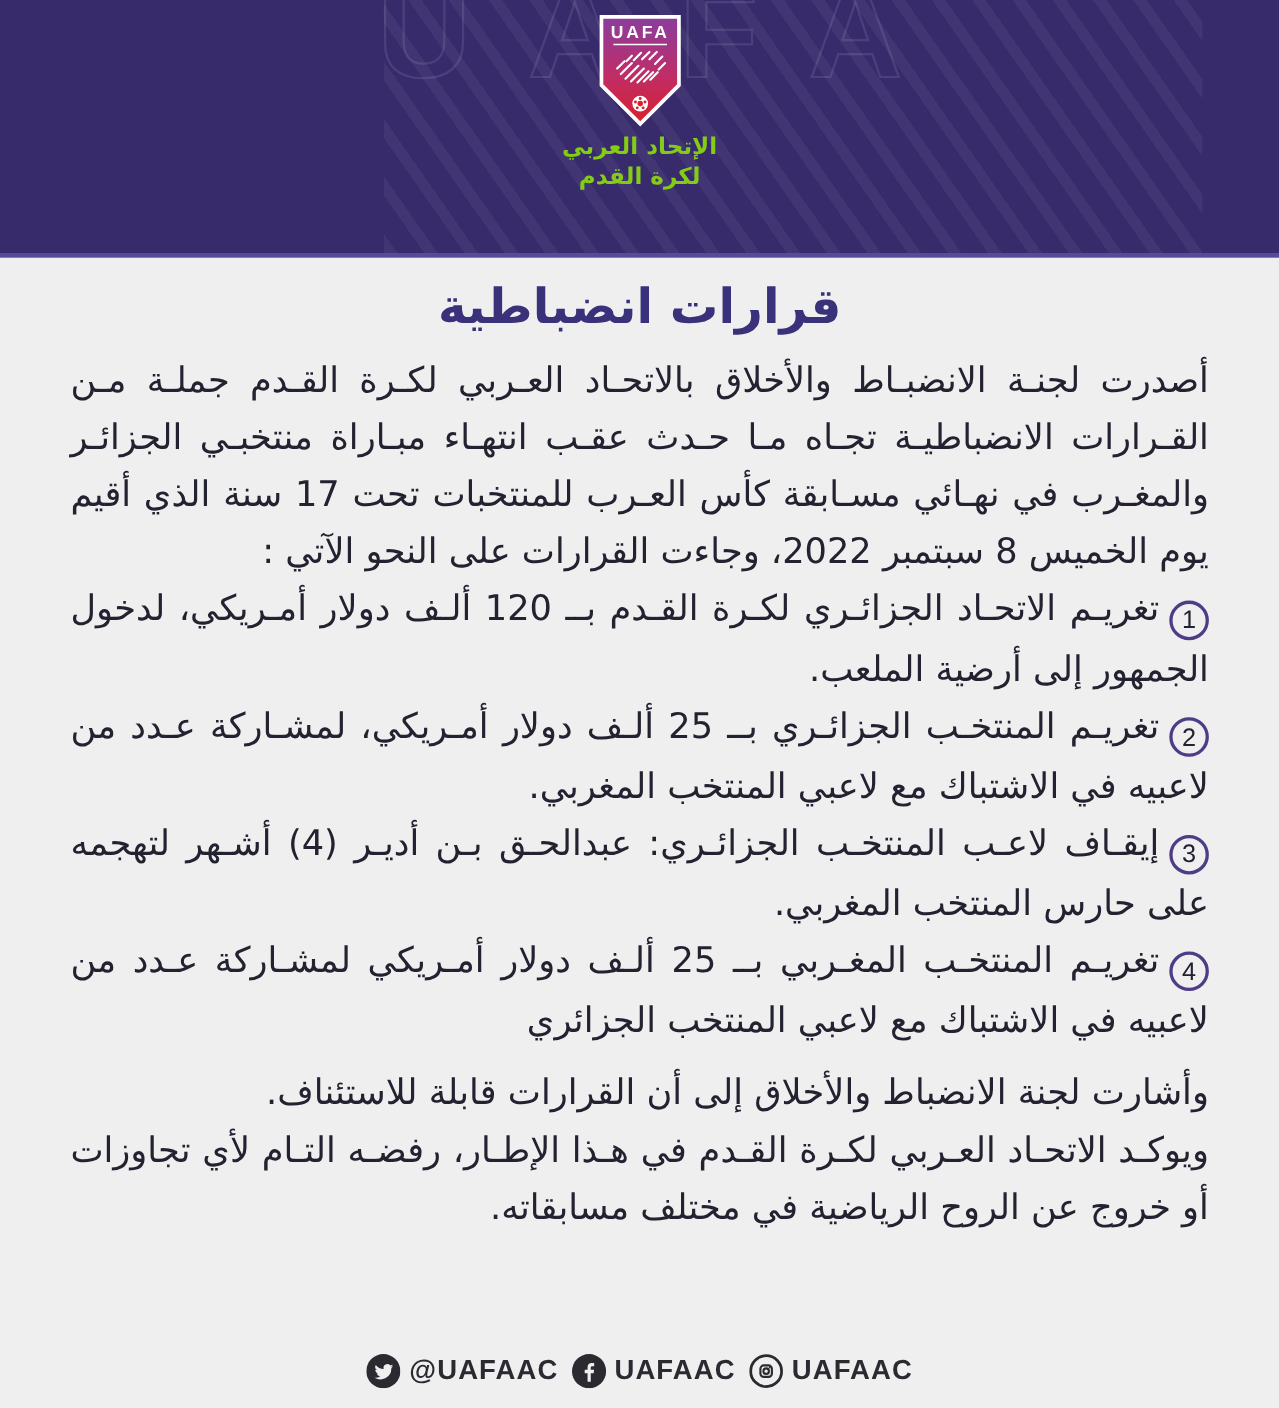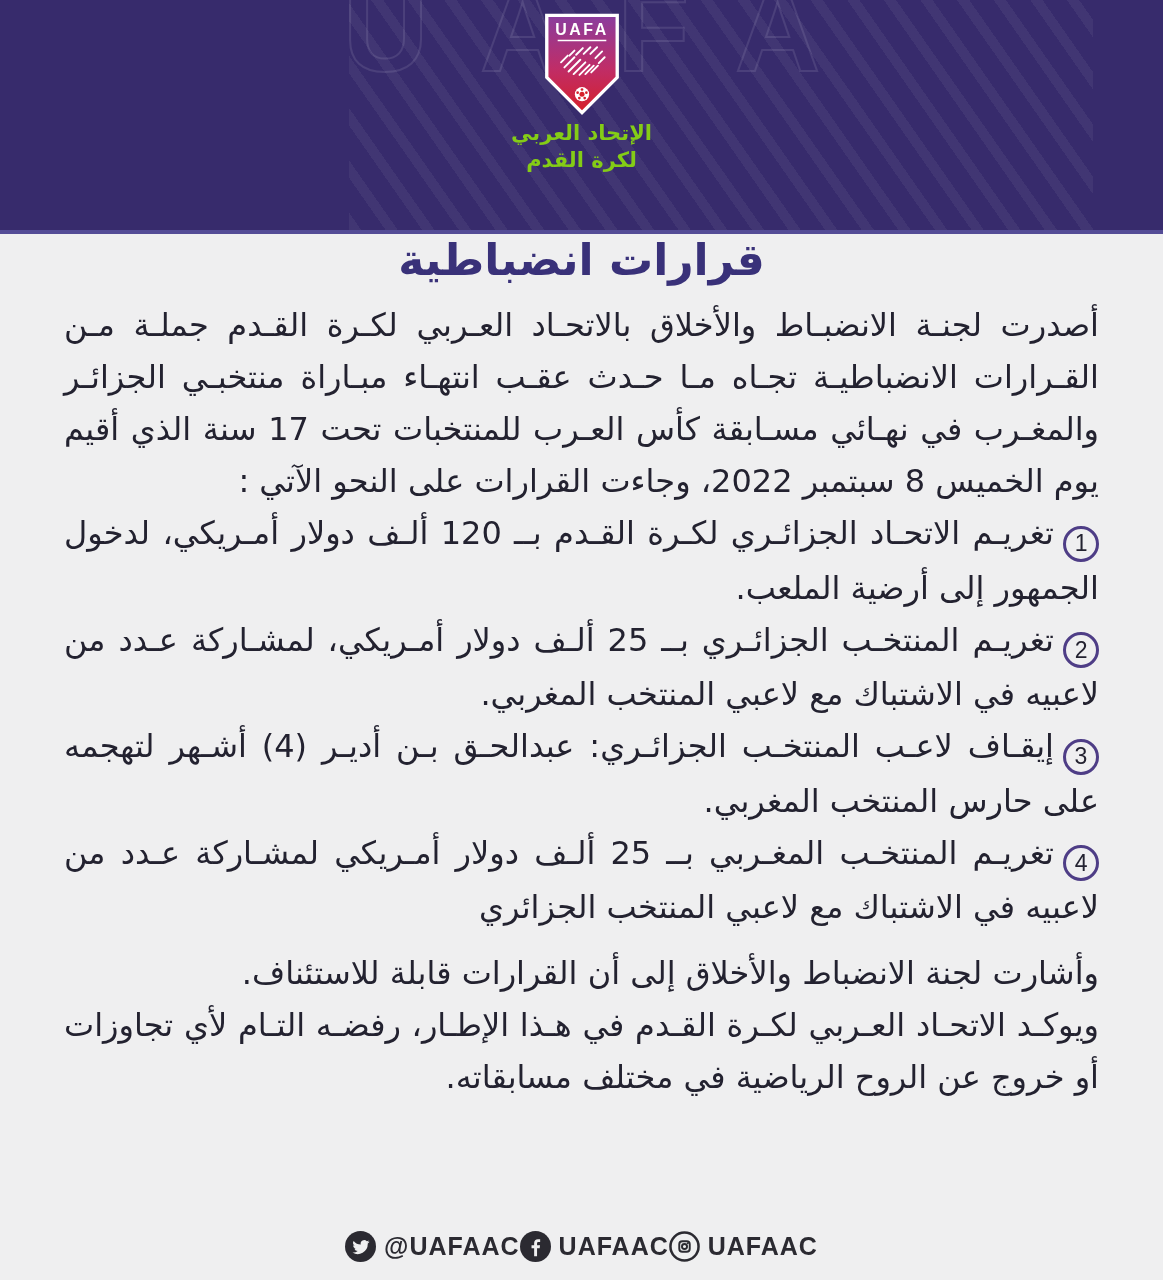--- a/index.html
+++ b/index.html
@@ -39,21 +39,21 @@
   .logo{
     position:absolute;top:12px;left:0;width:100%;
     display:flex;flex-direction:column;align-items:center;gap:4px;
   }
   .org-name{
     direction:rtl;text-align:center;color:#84cc16;font-weight:bold;
     font-size:21px;line-height:27px;
   }
   
   .title{
-    text-align:center;direction:rtl;
+    margin-top:20px;text-align:center;direction:rtl;
     font-size:44px;font-weight:bold;color:var(--title-color,#393179);
   }
   
   .content{
     direction:rtl;padding:14px 64px 0 64px;
     color:var(--body-text,#232230);
     font-size:32px;font-weight:normal;line-height:52px;
   }
   .content p{text-align:justify;}
   .num{
@@ -61,21 +61,21 @@
     width:36px;height:36px;border:3px solid var(--circle-border,#4e3d86);
     border-radius:50%;font-size:23px;line-height:1;
     font-family:"Liberation Sans",sans-serif;color:var(--body-text,#232230);
     vertical-align:-7px;margin-left:9px;
   }
   .appeal{margin-top:14px;}
   .closing{}
   
   .footer{
     position:absolute;bottom:18px;left:0;width:100%;
-    display:flex;justify-content:center;align-items:center;gap:0;
+    display:flex;justify-content:center;align-items:center;gap:12px;
     direction:ltr;
     text-align:right;
   }
   .social{
     display:inline-flex;align-items:center;gap:8px;
     font-family:"Liberation Sans",sans-serif;font-weight:bold;
     font-size:25px;letter-spacing:1px;color:var(--footer-color,#2b2a31);
   }
   .social svg{display:block;}
 </style>

